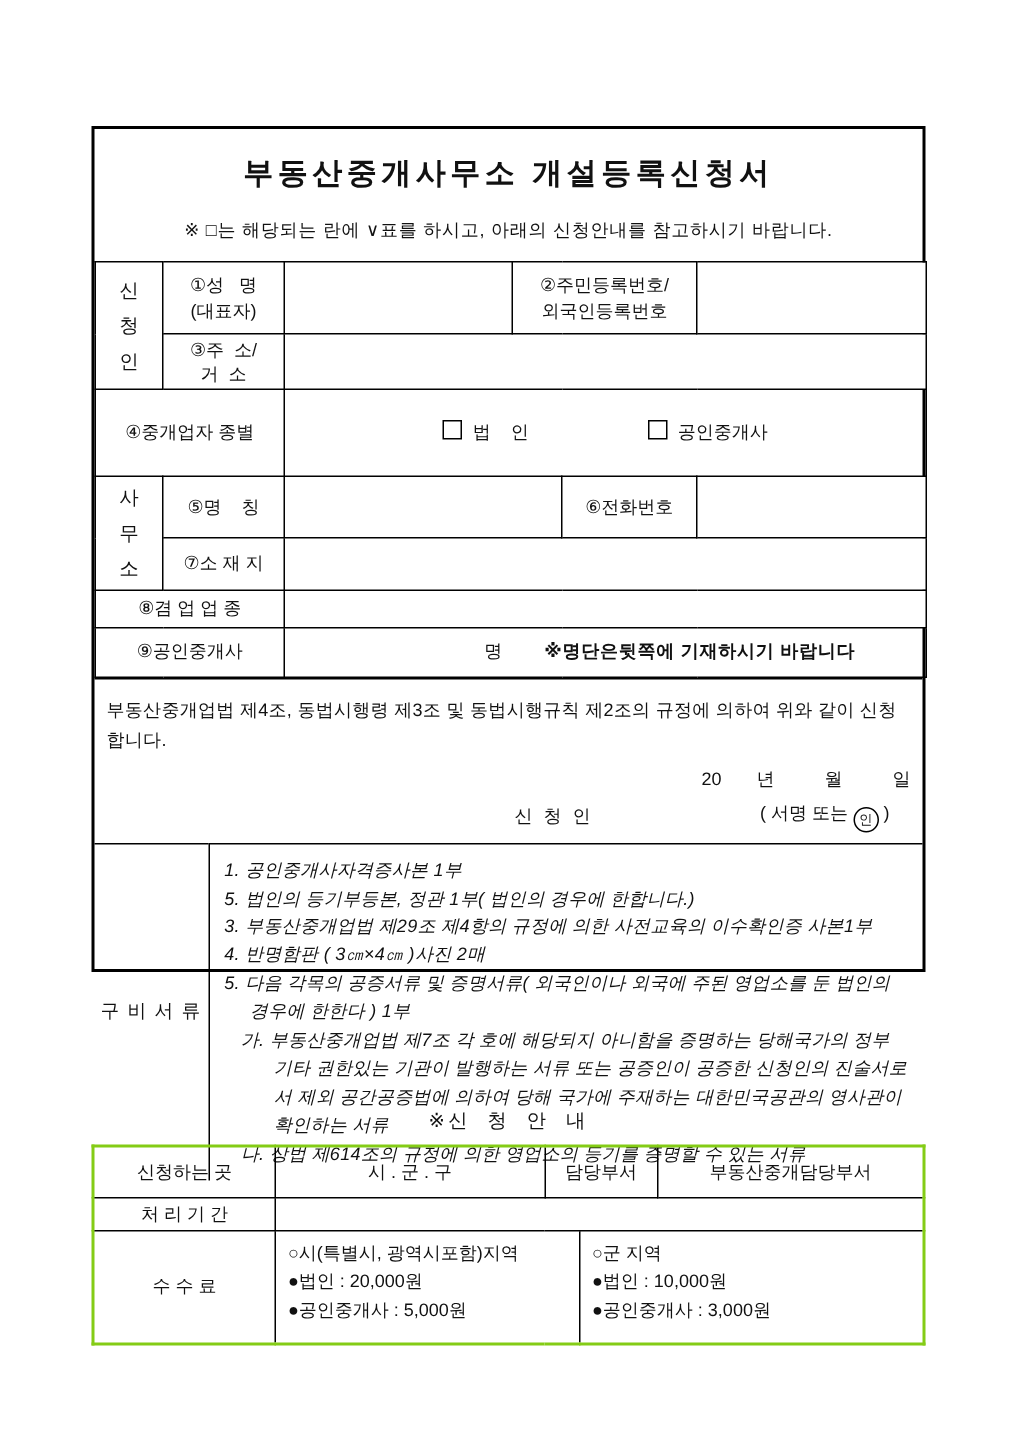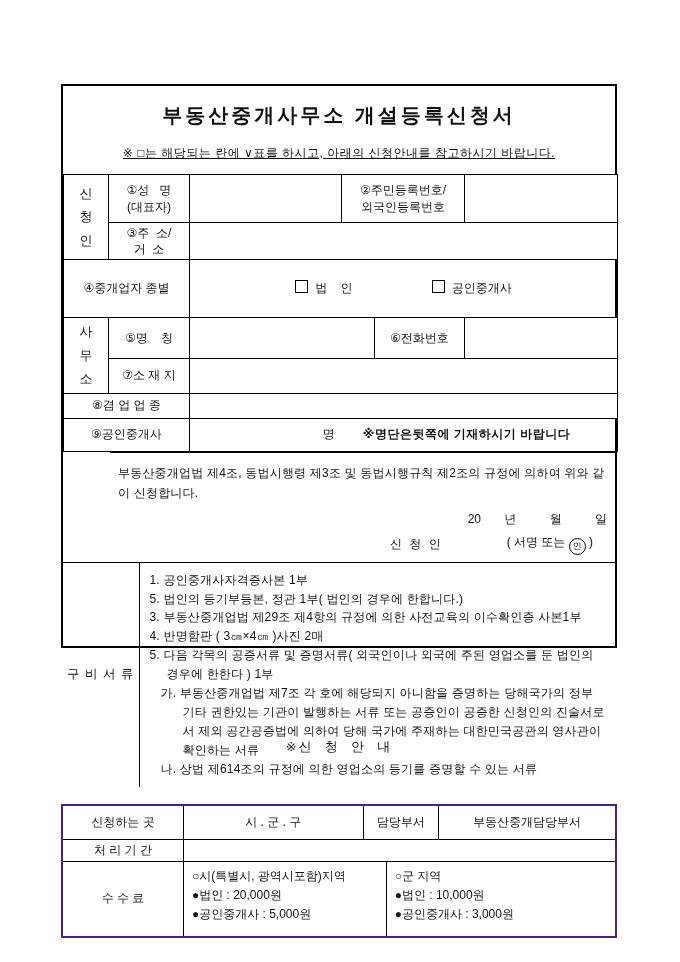--- a/index.html
+++ b/index.html
@@ -13,21 +13,21 @@
   
   .main-box{
     position:absolute;left:61px;top:84px;width:556px;height:564px;
     border:2px solid #000;box-sizing:border-box;
   }
   .form-title{
     margin-top:16px;text-align:center;font-size:20px;font-weight:bold;
     letter-spacing:3px;white-space:pre;
   }
   .form-instruction{
-    margin-top:16px;text-align:center;font-size:12px;letter-spacing:0.5px;white-space:pre;text-decoration:underline;
+    margin-top:16px;text-align:center;font-size:12px;letter-spacing:0.5px;white-space:pre;
   }
 
   table{border-collapse:collapse;table-layout:fixed;}
   td{border:1px solid #000;font-size:12px;padding:2px 4px;vertical-align:middle;box-sizing:border-box;}
 
   .grid{width:100%;margin-top:12px;border-top:1px solid #000;}
   .grid td{text-align:center;}
   .pre{white-space:pre-wrap;line-height:1.35;margin-left:12px;}
   .vlabel{white-space:pre-line;line-height:1.8;font-size:13px;}
   .input-cell{background:#fff;}
@@ -37,51 +37,51 @@
     display:inline-block;width:11px;height:11px;border:1.5px solid #000;
     vertical-align:-1px;margin-right:7px;
   }
   .agent-cell{text-align:left;padding-left:10px;}
   .agent-blank{display:inline-block;width:80px;}
   .agent-note{margin-left:28px;letter-spacing:0.5px;font-weight:bold;}
 
   
   .statement{
     border-top:1px solid #000;height:110px;box-sizing:border-box;
-    padding:10px 8px 0 8px;font-size:12px;margin-left:47px;
+    padding:10px 8px 0 8px;font-size:12px;
   }
   .statement-text{line-height:1.7;letter-spacing:0.2px;}
   .date-line{margin-top:8px;text-align:right;white-space:pre;}
   .sign-line{display:flex;align-items:center;margin-top:6px;}
   .sign-applicant{margin-left:272px;letter-spacing:2px;}
   .sign-right{margin-left:auto;margin-right:14px;white-space:pre;}
   .seal{
     display:inline-block;width:15px;height:15px;line-height:15px;border:1px solid #000;
     border-radius:50%;font-size:9px;text-align:center;vertical-align:-3px;
   }
 
   
   .docs{width:100%;border-top:1px solid #000;height:222px;}
   .docs td{border:none;}
   .docs .docs-label{
     border-right:1px solid #000;width:76px;text-align:right;
     letter-spacing:1px;font-size:12.5px;
   }
-  .docs .docs-body{padding:8px 10px;vertical-align:top;}
+  .docs .docs-body{padding:8px 10px;vertical-align:top;font-style:italic;}
   .doc-item{line-height:1.58;padding-left:17px;text-indent:-17px;letter-spacing:0.2px;}
   .doc-sub{line-height:1.58;margin-left:11px;padding-left:22px;text-indent:-22px;letter-spacing:0.2px;}
 
   
   .guide-heading{
     position:absolute;left:61px;top:738px;width:556px;text-align:center;
     font-size:13px;white-space:pre;letter-spacing:2px;
   }
   .guide-table{
-    position:absolute;left:61px;top:804px;width:556px;
-    border:2px solid #4c1d95;
+    position:absolute;left:61px;top:763px;width:556px;
+    border:2px solid #84cc16;
   }
   .guide-table td{text-align:center;}
   .guide-table .fee-cell{
     text-align:left;vertical-align:top;padding:5px 8px;line-height:1.6;
   }
   .fee-line{white-space:pre;}
 </style>
 </head>
 <body>
 

